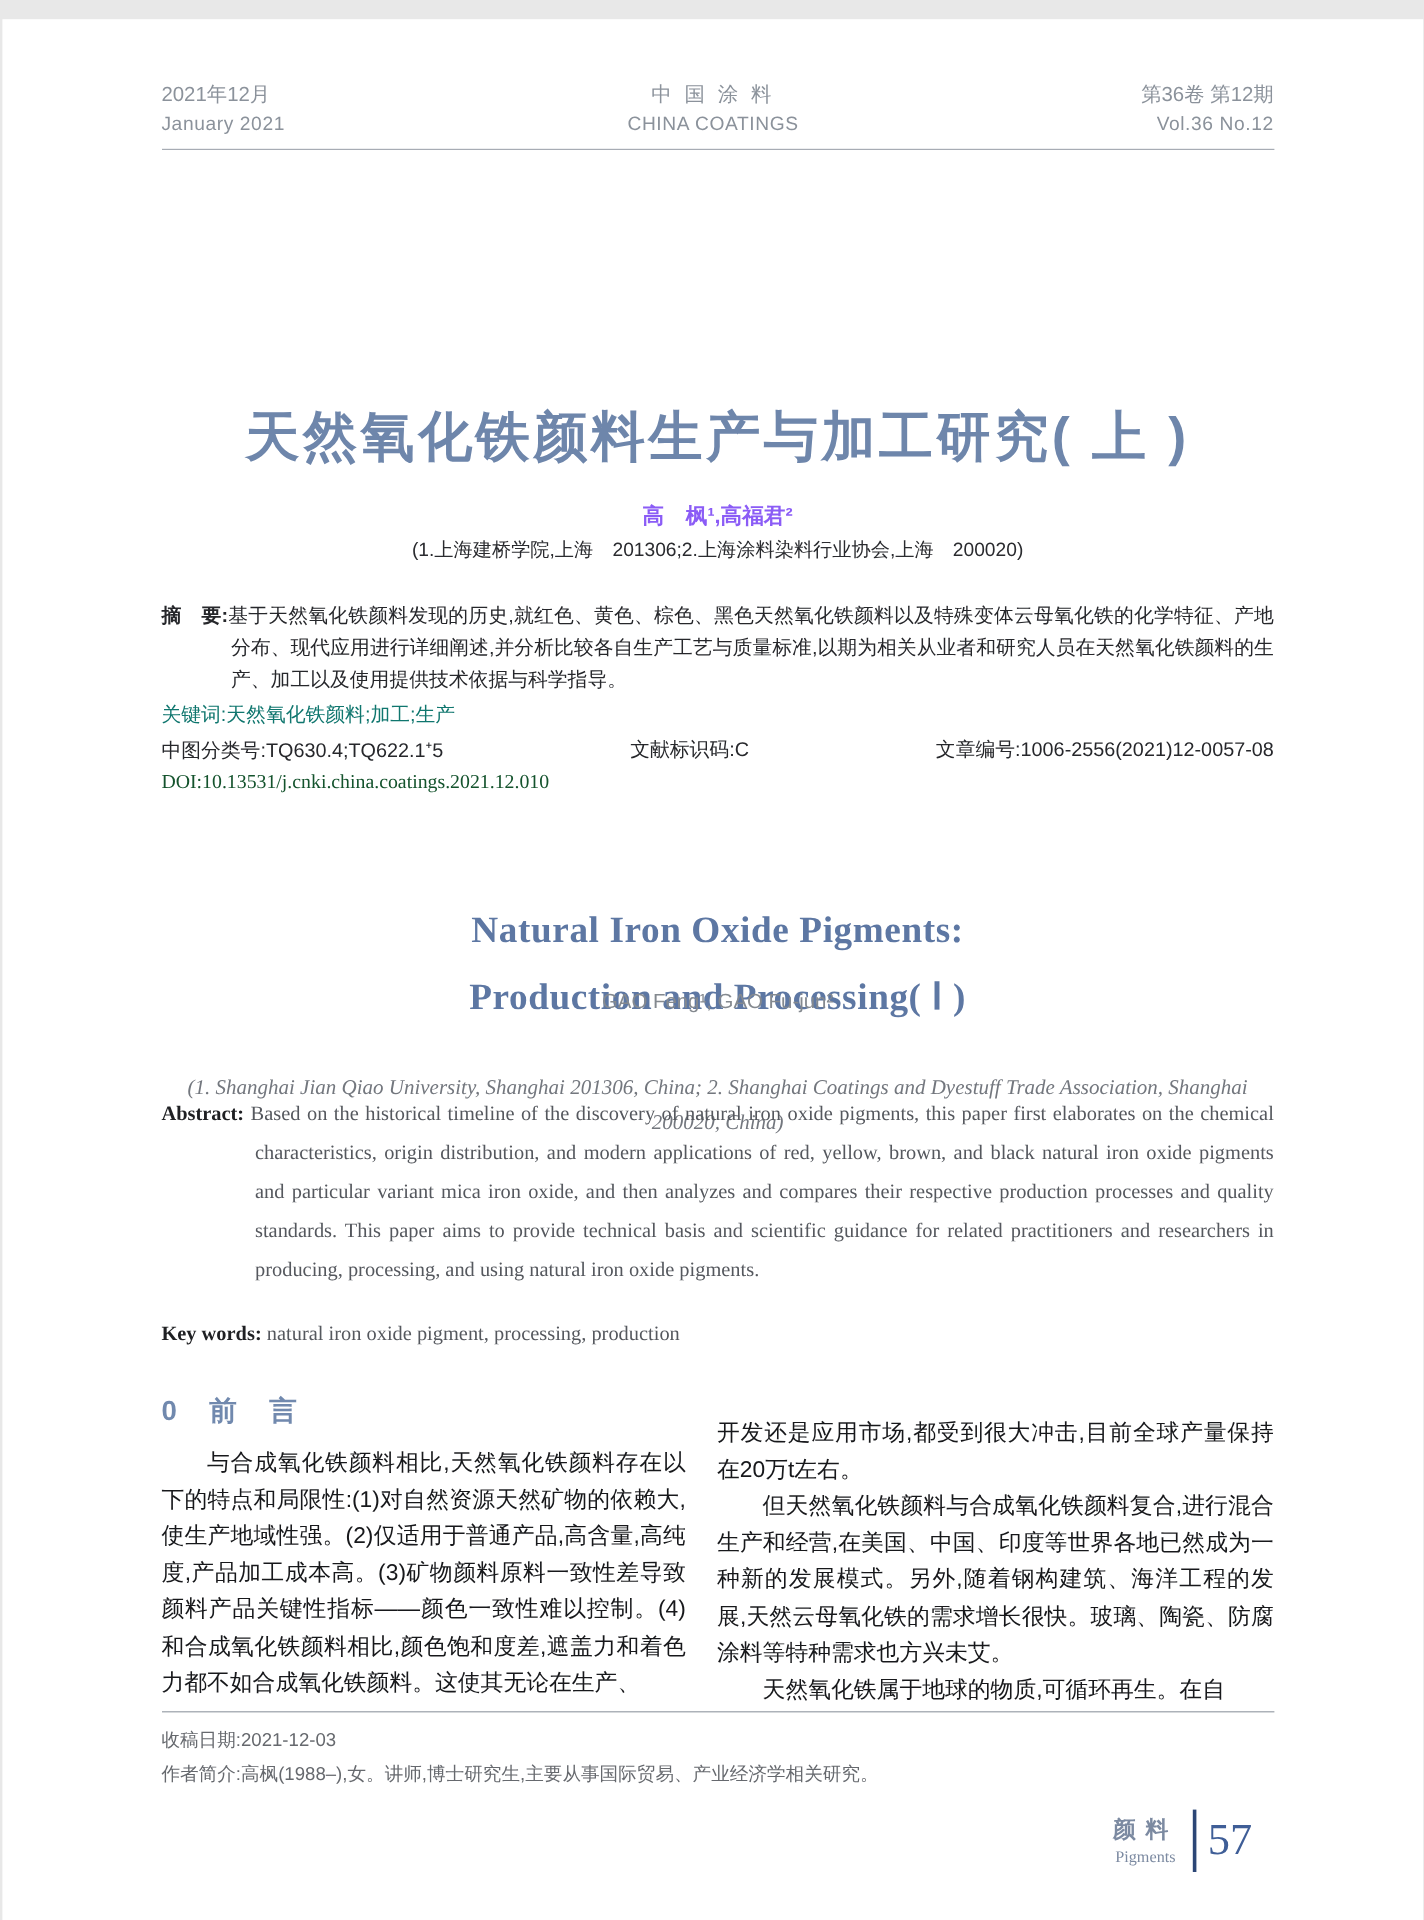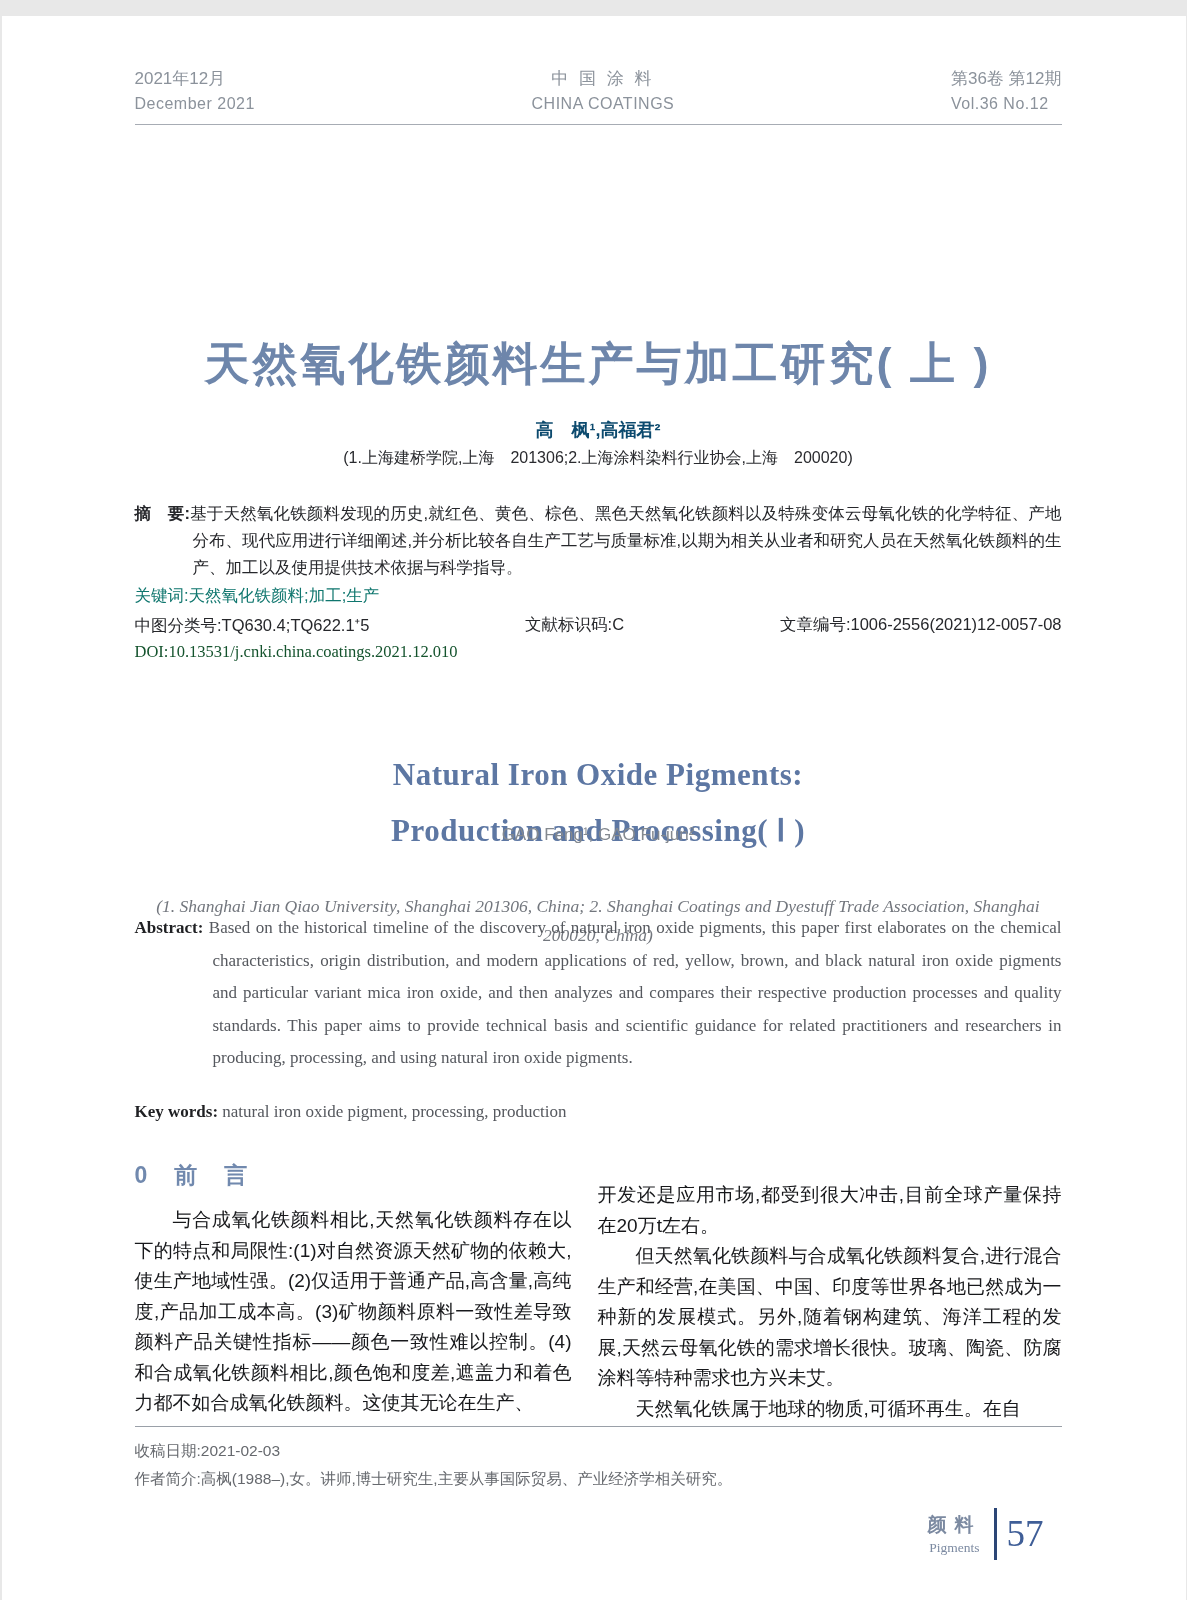--- a/index.html
+++ b/index.html
@@ -9,35 +9,35 @@
     background:#ffffff; overflow:hidden;
     font-family:"Liberation Sans", sans-serif; color:#1f2023;
   }
   
   .jheader {
     position:absolute; top:50px; left:133px; right:124px;
     display:flex; justify-content:space-between; align-items:flex-start;
     color:#8b929b; font-size:17px; line-height:25px;
   }
   .jheader .cell-center { text-align:center; letter-spacing:3px; }
-  .jheader .cell-right  { text-align:left; }
+  .jheader .cell-right  { text-align:right; }
   .jheader .sub { font-size:16px; letter-spacing:0.5px; }
   .header-rule {
     position:absolute; top:108px; left:133px; right:124px;
     border-top:1.5px solid #a7acb4;
   }
   
   .title-cn {
     position:absolute; top:318px; left:133px; right:124px;
     text-align:center; font-size:45px; font-weight:bold;
     color:#6e86ab; letter-spacing:3px;
   }
   .authors-cn {
     position:absolute; top:402px; left:133px; right:124px;
-    text-align:center; font-size:18px; font-weight:bold; color:#0c4a6e;
+    text-align:center; font-size:18px; font-weight:bold; color:#8b5cf6;
   }
   .affil-cn {
     position:absolute; top:432px; left:133px; right:124px;
     text-align:center; font-size:16px; color:#2a2b2f;
   }
   .abstract-cn {
     position:absolute; top:484px; left:133px; right:124px;
     font-size:16.5px; line-height:27px; text-align:justify;
     padding-left:58px; text-indent:-58px; color:#26272b;
   }
@@ -118,21 +118,21 @@
   }
 </style>
 </head>
 <body>
 
 <div class="page">
 
   <div class="jheader">
     <div class="cell-left">
       <div>2021年12月</div>
-      <div class="sub">December 2021</div>
+      <div class="sub">January 2021</div>
     </div>
     <div class="cell-center">
       <div>中 国 涂 料</div>
       <div class="sub">CHINA COATINGS</div>
     </div>
     <div class="cell-right">
       <div>第36卷 第12期</div>
       <div class="sub">Vol.36 No.12</div>
     </div>
   </div>
@@ -170,21 +170,21 @@
       <p class="body-p indent">与合成氧化铁颜料相比,天然氧化铁颜料存在以下的特点和局限性:(1)对自然资源天然矿物的依赖大,使生产地域性强。(2)仅适用于普通产品,高含量,高纯度,产品加工成本高。(3)矿物颜料原料一致性差导致颜料产品关键性指标——颜色一致性难以控制。(4)和合成氧化铁颜料相比,颜色饱和度差,遮盖力和着色力都不如合成氧化铁颜料。这使其无论在生产、</p>
     </div>
     <div class="col-right">
       <p class="body-p">开发还是应用市场,都受到很大冲击,目前全球产量保持在20万t左右。</p>
       <p class="body-p indent">但天然氧化铁颜料与合成氧化铁颜料复合,进行混合生产和经营,在美国、中国、印度等世界各地已然成为一种新的发展模式。另外,随着钢构建筑、海洋工程的发展,天然云母氧化铁的需求增长很快。玻璃、陶瓷、防腐涂料等特种需求也方兴未艾。</p>
       <p class="body-p indent">天然氧化铁属于地球的物质,可循环再生。在自</p>
     </div>
   </div>
 
   <div class="footnote">
-    <div><span>收稿日期:</span><span>2021-02-03</span></div>
+    <div><span>收稿日期:</span><span>2021-12-03</span></div>
     <div><span>作者简介:</span><span>高枫(1988–),女。讲师,博士研究生,主要从事国际贸易、产业经济学相关研究。</span></div>
   </div>
 
   <div class="pfooter">
     <div class="colname">
       <div class="cn">颜料</div>
       <div class="en">Pigments</div>
     </div>
     <div class="vbar"></div>
     <div class="pageno">57</div>

